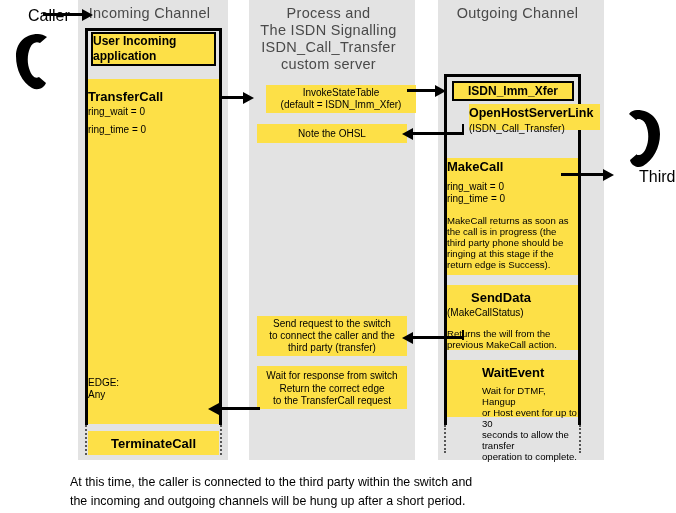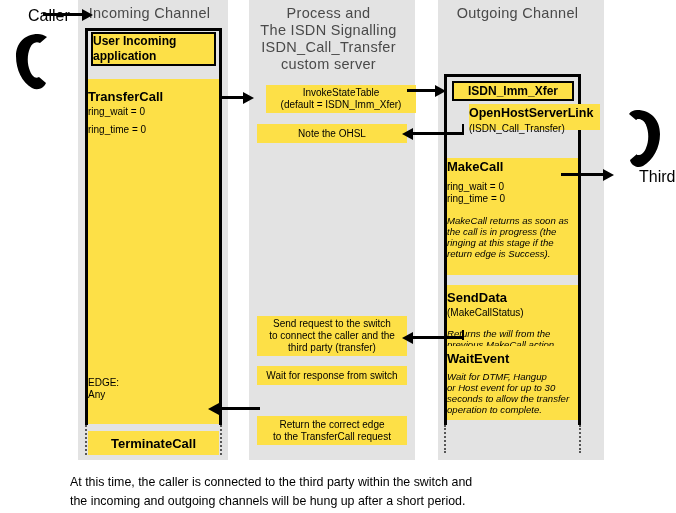--- a/index.html
+++ b/index.html
@@ -54,21 +54,21 @@
   }
   .wbox.bordered { border: 2px solid #000; }
 
   .title-bold {
     font-weight: bold;
     font-size: 13px;
     line-height: 15px;
   }
   .title-bold.sm { font-size: 12px; }
   .sub { font-size: 10px; line-height: 12px; }
-  .ital { font-style: italic; font-size: 9.6px; line-height: 11px; }
+  .ital { font-size: 9.6px; line-height: 11px; }
 
   
   .frame {
     position: absolute;
     box-sizing: border-box;
     border-left: 3px solid #000;
     border-right: 3px solid #000;
     border-top: 3px solid #000;
     background: transparent;
   }
@@ -181,21 +181,21 @@
   <div class="wbox" style="left:257px; top:316px; width:150px; height:40px; display:flex; flex-direction:column; align-items:center; justify-content:center;">
     <div class="sub">Send request to the switch</div>
     <div class="sub">to connect the caller and the</div>
     <div class="sub">third party (transfer)</div>
   </div>
 
   <div class="wbox" style="left:257px; top:366px; width:150px; height:19px; display:flex; align-items:center; justify-content:center;">
     <div class="sub">Wait for response from switch</div>
   </div>
 
-  <div class="wbox" style="left:257px; top:416px; width:150px; height:29px; display:flex; flex-direction:column; align-items:center; justify-content:center;">
+  <div class="wbox" style="left:257px; top:380px; width:150px; height:29px; display:flex; flex-direction:column; align-items:center; justify-content:center;">
     <div class="sub">Return the correct edge</div>
     <div class="sub">to the TransferCall request</div>
   </div>
 
   <div class="frame" style="left:444px; top:74px; width:137px; height:351px;"></div>
   <div class="frame-dash-bottom" style="left:444px; top:425px; width:137px; height:28px;"></div>
 
   <div class="wbox bordered" style="left:452px; top:81px; width:122px; height:20px; display:flex; align-items:center; justify-content:center;">
     <div class="title-bold sm">ISDN_Imm_Xfer</div>
   </div>
@@ -205,35 +205,36 @@
     <div class="sub" style="margin-top:2px;">(ISDN_Call_Transfer)</div>
   </div>
 
   <div class="wbox" style="left:447px; top:158px; width:131px; height:117px;">
     <div class="title-bold" style="margin-top:1px;">MakeCall</div>
     <div class="sub" style="margin-top:7px;">ring_wait = 0</div>
     <div class="sub">ring_time = 0</div>
     <div style="margin-top:10px;">
       <div class="ital">MakeCall returns as soon as</div>
       <div class="ital">the call is in progress (the</div>
+      <div class="ital">third party phone should be</div>
       <div class="ital">ringing at this stage if the</div>
       <div class="ital">return edge is Success).</div>
     </div>
   </div>
 
   <div class="wbox" style="left:447px; top:285px; width:131px; height:65px;">
-    <div class="title-bold" style="margin-top:5px;">SendData</div>
+    <div class="title-bold" style="margin-top:5px;margin-left:24px;">SendData</div>
     <div class="sub" style="margin-top:2px;">(MakeCallStatus)</div>
     <div style="margin-top:9px;">
       <div class="ital">Returns the will from the</div>
       <div class="ital">previous MakeCall action.</div>
     </div>
   </div>
 
-  <div class="wbox" style="left:447px; top:346px; width:131px; height:74px;">
+  <div class="wbox" style="left:447px; top:360px; width:131px; height:57px;padding-left:35px;">
     <div class="title-bold" style="margin-top:5px;">WaitEvent</div>
     <div style="margin-top:5px;">
       <div class="ital">Wait for DTMF, Hangup</div>
       <div class="ital">or Host event for up to 30</div>
       <div class="ital">seconds to allow the transfer</div>
       <div class="ital">operation to complete.</div>
     </div>
   </div>
 
   <div class="plain-label" style="left:6px; top:7px;">Caller</div>

